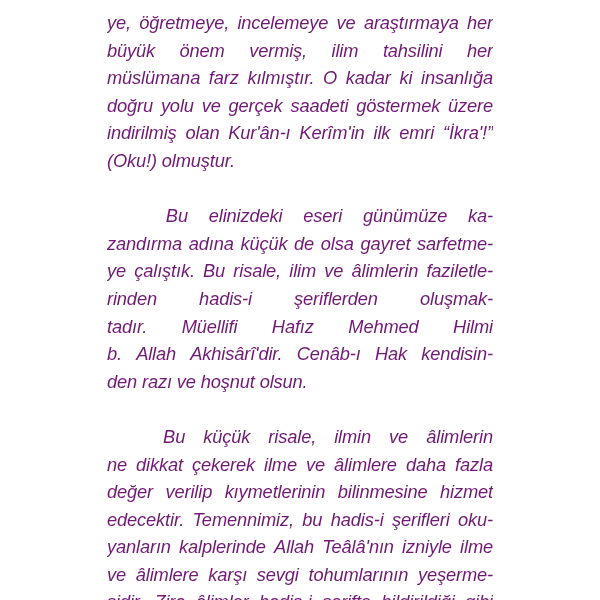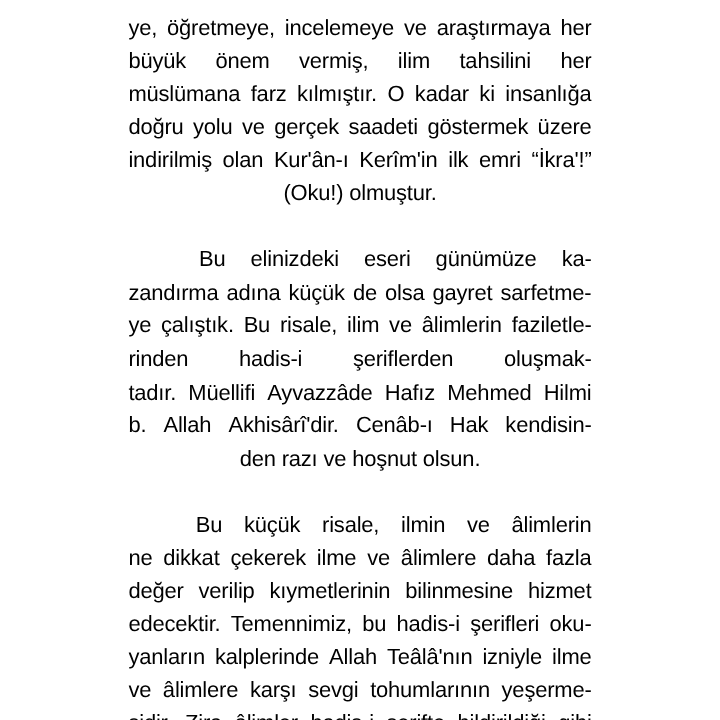--- a/index.html
+++ b/index.html
@@ -27,29 +27,30 @@
     left: 107px;
     top: 0px;
     width: 386px;
     height: 600px;
     overflow: hidden;
   }
 
   .para {
     margin: 0;
     padding: 0;
-    color: #000000;
+    color: #701a75;
     font-size: 18.3px;
     line-height: 27.6px;
     text-align: justify;
     text-justify: inter-word;
     letter-spacing: -0.15px;
     word-spacing: 0px;
     -webkit-hyphens: none;
     hyphens: none;
+    font-style: italic;
   }
 
   
   .line {
     display: block;
     white-space: pre;
     text-align: justify;
     height: 27.6px;
   }
 
@@ -60,21 +61,21 @@
     white-space: pre;
   }
   .line.just > span.w {
     white-space: pre;
   }
 
   
   .line.last {
     display: block;
     white-space: pre;
-    text-align: center;
+    text-align: left;
   }
 
   .indent-space {
     display: inline-block;
     width: 38px;
   }
 
   .para-gap {
     display: block;
     height: 27.6px;
@@ -101,21 +102,21 @@
         <span class="line last">(Oku!) olmuştur.</span>
       </div>
 
     <span class="para-gap"></span>
 
     <div class="para" id="para-2">
         <span class="line just"><span class="indent-space"></span><span class="w">Bu</span><span class="w">elinizdeki</span><span class="w">eseri</span><span class="w">günümüze</span><span class="w">ka-</span></span>
         <span class="line just"><span class="w">zandırma</span><span class="w">adına</span><span class="w">küçük</span><span class="w">de</span><span class="w">olsa</span><span class="w">gayret</span><span class="w">sarfetme-</span></span>
         <span class="line just"><span class="w">ye</span><span class="w">çalıştık.</span><span class="w">Bu</span><span class="w">risale,</span><span class="w">ilim</span><span class="w">ve</span><span class="w">âlimlerin</span><span class="w">faziletle-</span></span>
         <span class="line just"><span class="w">rinden</span><span class="w">hadis-i</span><span class="w">şeriflerden</span><span class="w">oluşmak-</span></span>
-        <span class="line just"><span class="w">tadır.</span><span class="w">Müellifi</span><span class="w">Ayvazzâde</span><span class="w">Hafız</span><span class="w">Mehmed</span><span class="w">Hilmi</span></span>
+        <span class="line just"><span class="w">tadır.</span><span class="w">Müellifi</span><span class="w">Hafız</span><span class="w">Mehmed</span><span class="w">Hilmi</span></span>
         <span class="line just"><span class="w">b.</span><span class="w">Allah</span><span class="w">Akhisârî'dir.</span><span class="w">Cenâb-ı</span><span class="w">Hak</span><span class="w">kendisin-</span></span>
         <span class="line last">den razı ve hoşnut olsun.</span>
       </div>
 
     <span class="para-gap"></span>
 
     <div class="para" id="para-3">
         <span class="line just"><span class="indent-space"></span><span class="w">Bu</span><span class="w">küçük</span><span class="w">risale,</span><span class="w">ilmin</span><span class="w">ve</span><span class="w">âlimlerin</span></span>
         <span class="line just"><span class="w">ne</span><span class="w">dikkat</span><span class="w">çekerek</span><span class="w">ilme</span><span class="w">ve</span><span class="w">âlimlere</span><span class="w">daha</span><span class="w">fazla</span></span>
         <span class="line just"><span class="w">değer</span><span class="w">verilip</span><span class="w">kıymetlerinin</span><span class="w">bilinmesine</span><span class="w">hizmet</span></span>

